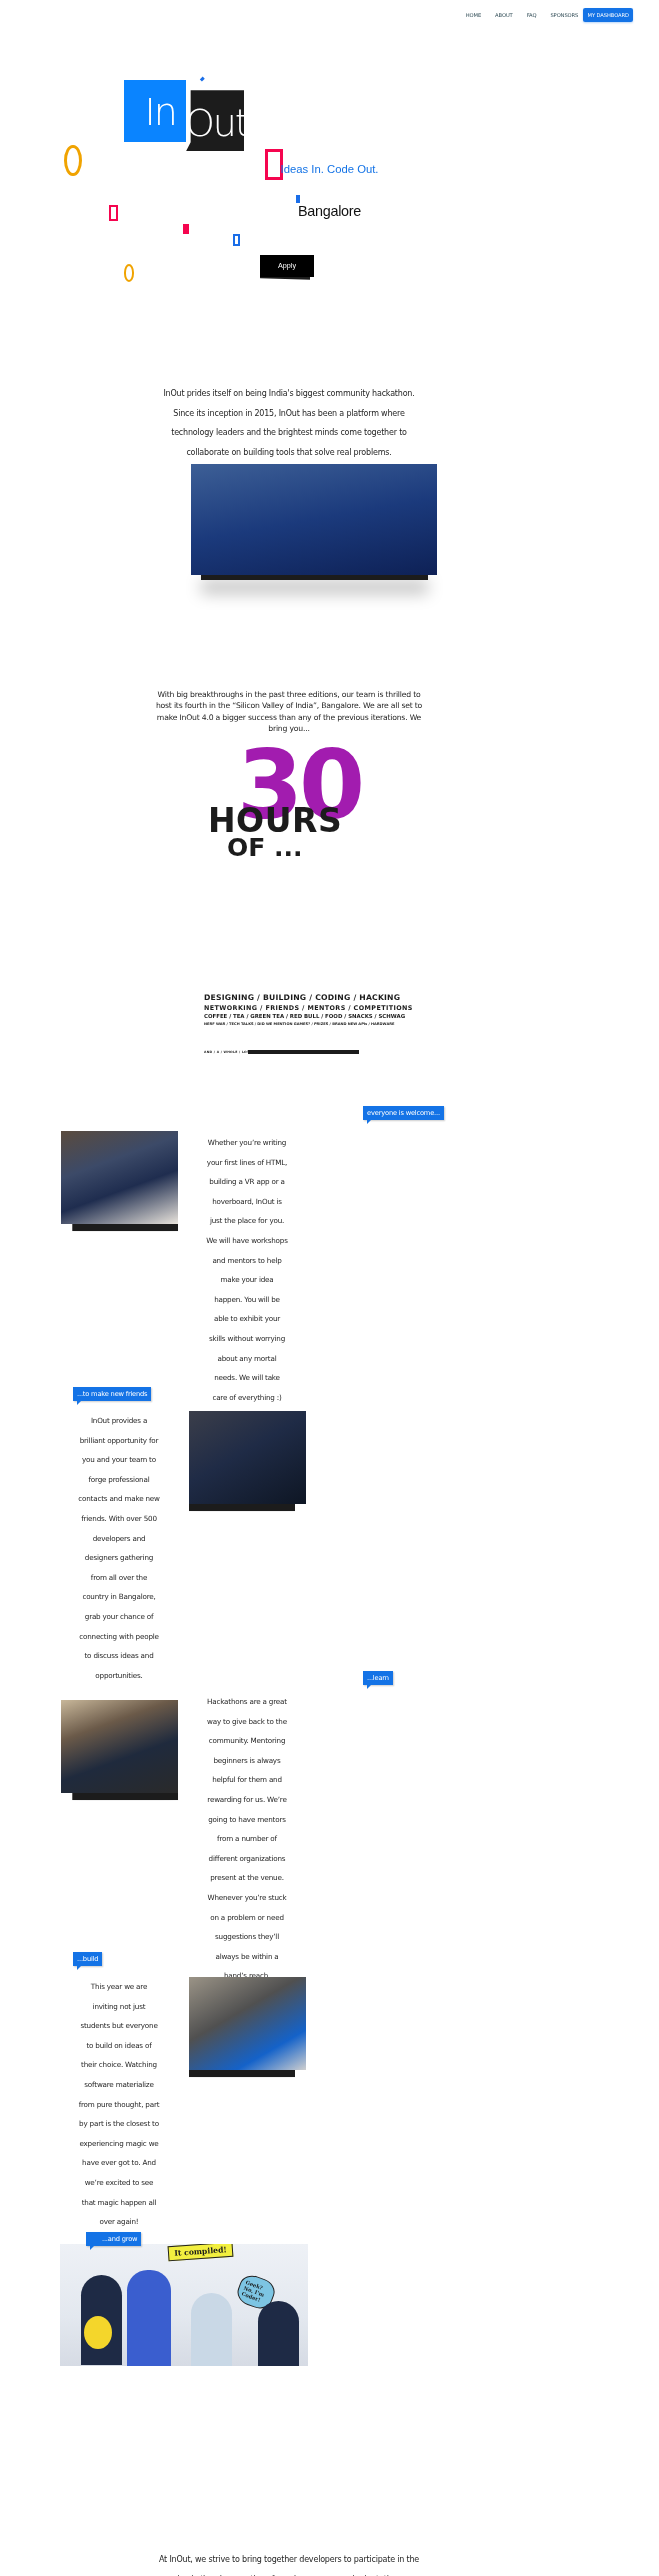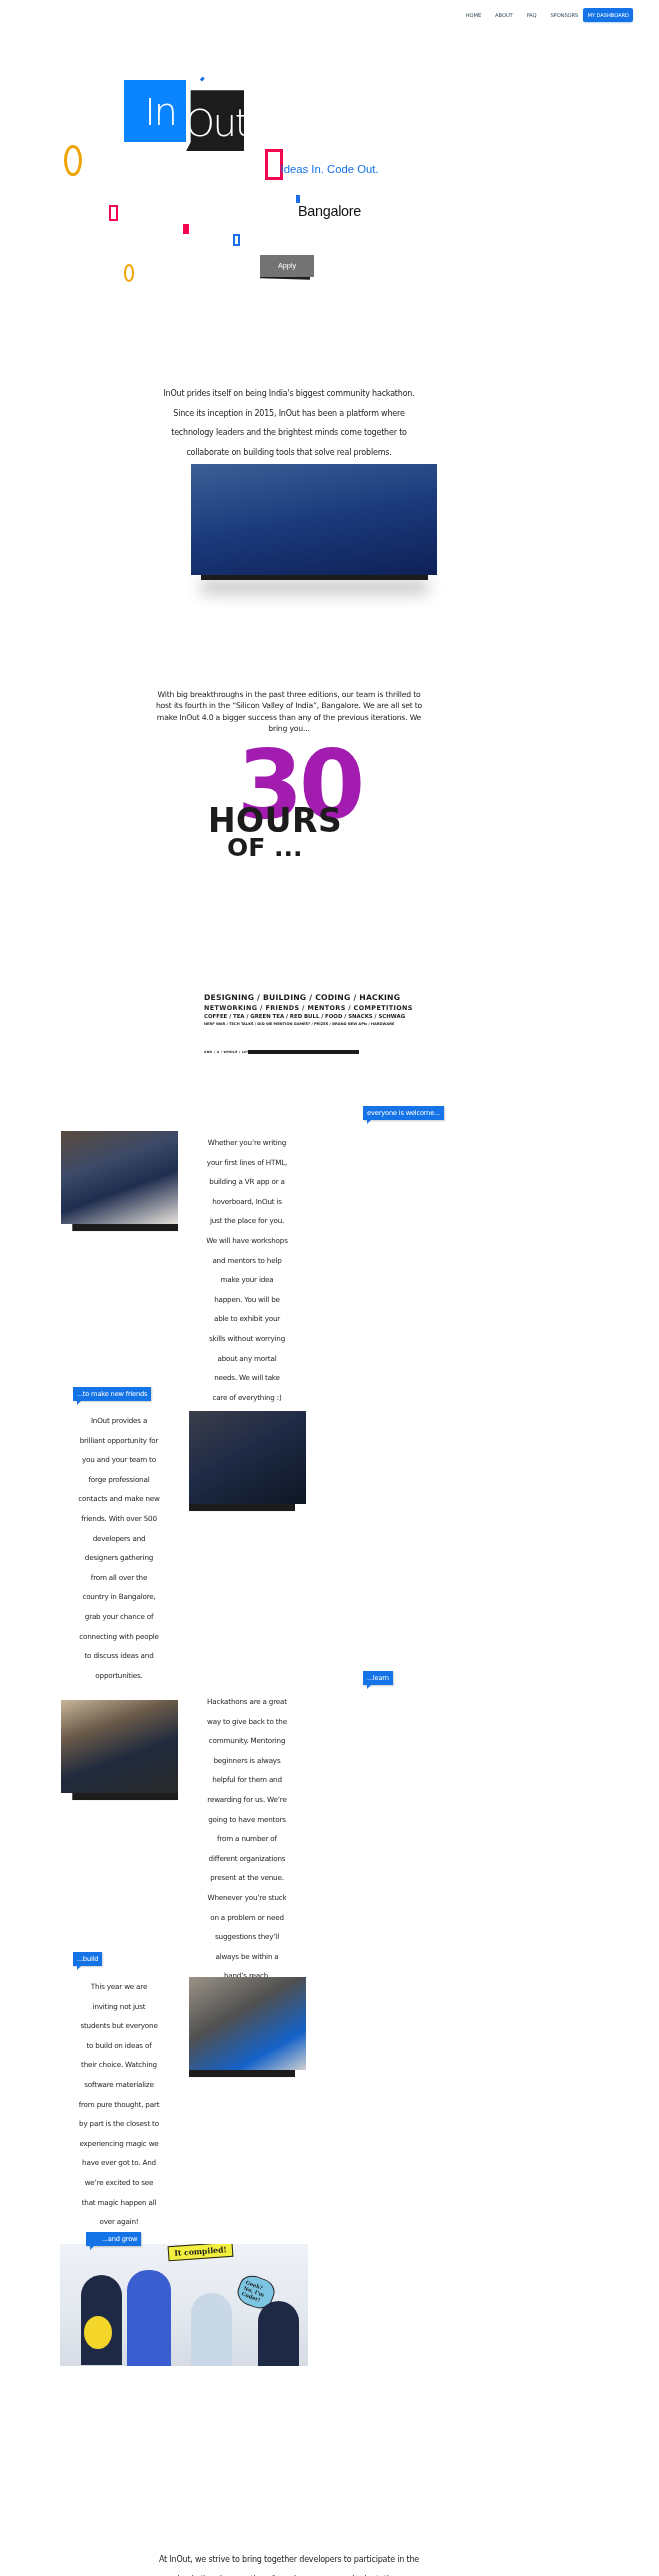--- a/index.html
+++ b/index.html
@@ -21,21 +21,21 @@
 
   
   .logo { position: absolute; }
   .logo .in-box { position: absolute; background: #0a84ff; }
   .logo .out-box { position: absolute; background: #1c1c1c; }
   .logo .txt { position: absolute; color: #fff; font-family: "DejaVu Sans", sans-serif; font-weight: 300; }
 
   .tagline { position: absolute; top: 163px; left: 0; width: 659px; text-align: center; color: #1473e6; font-size: 11.3px; font-family: "Liberation Sans", sans-serif; }
   .dates { position: absolute; top: 204px; left: 0; width: 659px; text-align: center; font-size: 14.4px; line-height: 14.4px; color: #111; font-family: "Liberation Sans", sans-serif; letter-spacing: -0.3px; }
   .apply-wrap { position: absolute; left: 260px; top: 255px; width: 54px; height: 26px; }
-  .apply-btn { position: absolute; left: 0; top: 0; width: 54px; height: 21.6px; background: #737373; color: #fff; border: 0; font-size: 7.2px; font-family: "Liberation Sans", sans-serif; cursor: pointer; z-index: 2; }
+  .apply-btn { position: absolute; left: 0; top: 0; width: 54px; height: 21.6px; background: #000000; color: #fff; border: 0; font-size: 7.2px; font-family: "Liberation Sans", sans-serif; cursor: pointer; z-index: 2; }
   .apply-shadow { position: absolute; left: 0; top: 20.6px; width: 50px; height: 3.1px; background: #1c1c1c; transform: skewY(1.5deg); }
 
   .para { position: absolute; font-family: "DejaVu Sans", sans-serif; font-size: 8px; line-height: 19.6px; color: #1e1e1e; letter-spacing: -0.2px; text-align: center; }
   .para.tight { line-height: 11.3px; font-size: 7.7px; }
 
   
   .card { position: absolute; }
   .card .photo { position: absolute; left: 0; top: 0; background-size: cover; z-index: 2; }
   .card .under { position: absolute; background: #1c1c1c; z-index: 1; box-shadow: 0 13.4px 15.5px rgba(0,0,0,0.25); }
 

